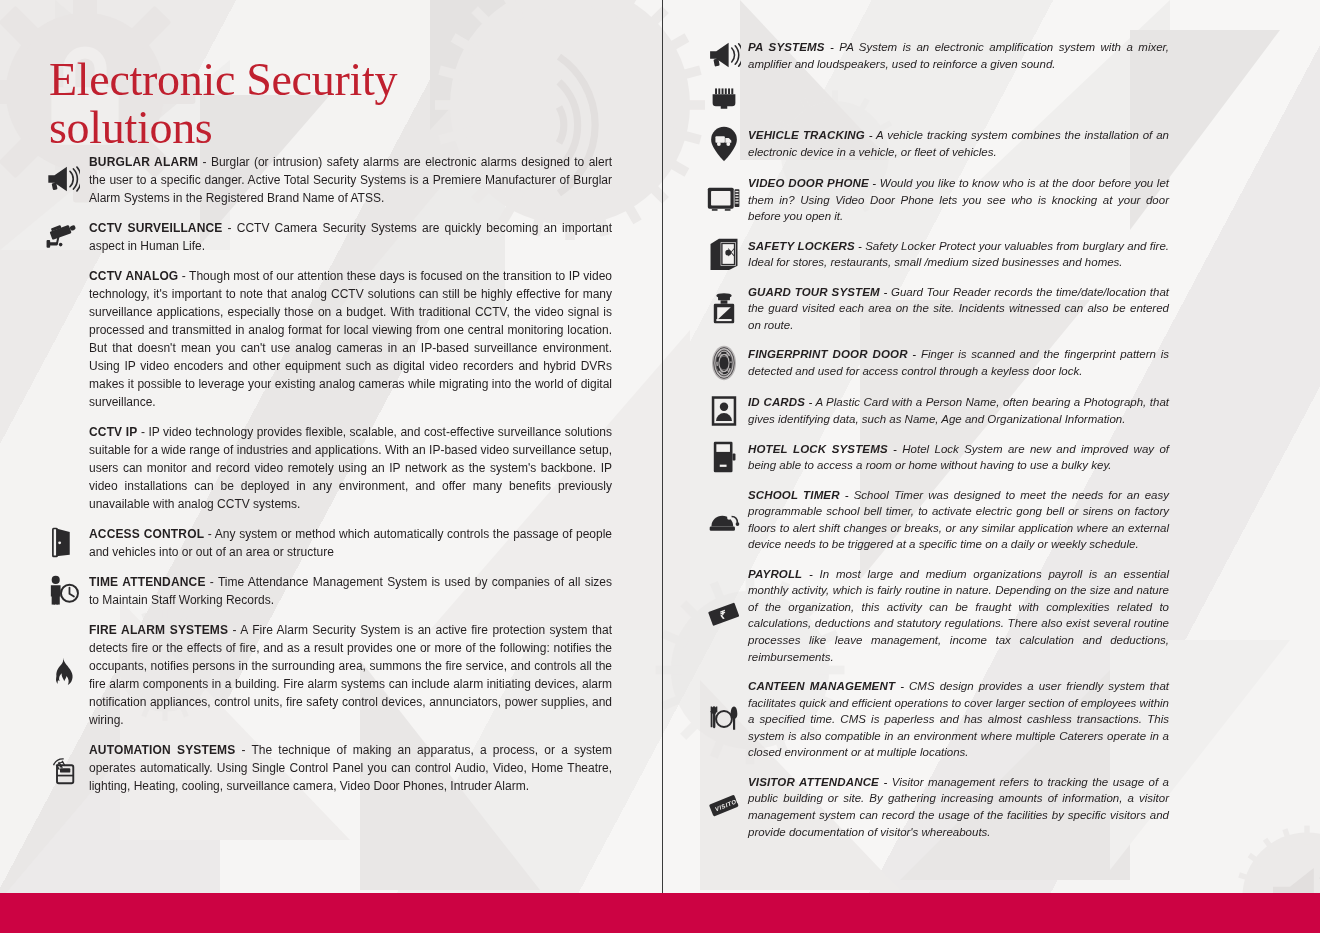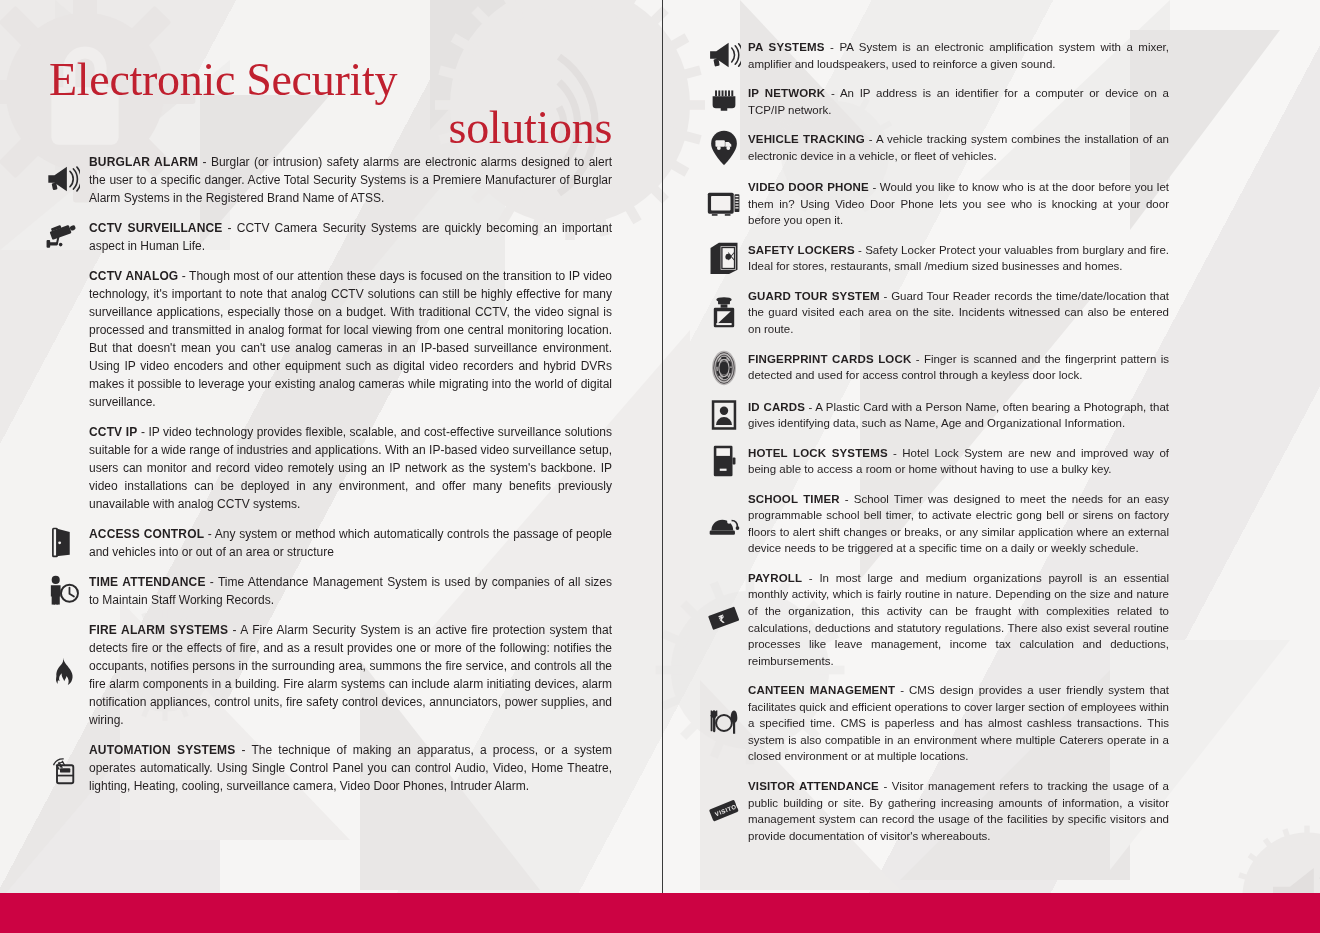--- a/index.html
+++ b/index.html
@@ -43,34 +43,34 @@
     height: 893px;
     background: #3b3b3b;
   }
 
   
   .col {
     position: absolute;
     top: 0;
   }
   .col-left  { left: 0;    width: 662px; padding: 0 50px 0 37px; }
-  .col-right { left: 662px; width: 562px; padding: 0 55px 0 38px; }
+  .col-right { left: 662px; width: 562px; padding: 0 55px 0 38px; font-style: italic; }
 
   .title {
     font-family: "Liberation Serif", serif;
     color: #c0202f;
     font-size: 46px;
     line-height: 1.04;
     font-weight: 400;
     letter-spacing: -0.3px;
     margin: 56px 0 0 12px;
     position: relative;
     z-index: 4;
   }
-  .title .l2 { display: block; text-align: right; }
+  .title .l2 { display: block; }
 
   .items { position: relative; z-index: 4; }
 
   .item {
     display: flex;
     align-items: flex-start;
     margin-bottom: 9px;
   }
   .item .ico-wrap {
     flex: 0 0 48px;
@@ -411,21 +411,20 @@
       <g fill="#2b2a2c">
         <rect x="8" y="3" width="2.4" height="7"></rect>
         <rect x="12" y="3" width="2.4" height="7"></rect>
         <rect x="16" y="3" width="2.4" height="7"></rect>
         <rect x="20" y="3" width="2.4" height="7"></rect>
         <rect x="24" y="3" width="2.4" height="7"></rect>
         <rect x="28" y="3" width="2.4" height="7"></rect>
       </g>
     </svg>
           </div>
-          <div class="body"><span class="term">IP NETWORK</span><span> - An IP address is an identifier for a computer or device on a TCP/IP network.</span></div>
         </div>
         <div class="item">
           <div class="ico-wrap">
             <svg class="icon" width="30" height="36" viewBox="0 0 34 42" fill="#2b2a2c">
       <path d="M17 1 a15 15 0 0 0 -15 15 c0 10 15 25 15 25 s15 -15 15 -25 a15 15 0 0 0 -15 -15 z"></path>
       <g fill="#f3f1f0">
         <rect x="7" y="12" width="11" height="7.5" rx="1"></rect>
         <path d="M18.5 14 h4 l3 3 v2.5 h-7 z"></path>
         <circle cx="11" cy="21" r="2.2"></circle>
         <circle cx="22" cy="21" r="2.2"></circle>
@@ -485,21 +484,21 @@
       <g stroke="#4a4749" stroke-width="1.1" fill="none">
         <ellipse cx="16" cy="21" rx="12" ry="18"></ellipse>
         <ellipse cx="16" cy="21" rx="9.5" ry="15"></ellipse>
         <ellipse cx="16" cy="21" rx="7" ry="12"></ellipse>
         <ellipse cx="16" cy="21" rx="4.5" ry="9"></ellipse>
       </g>
       <ellipse cx="16" cy="21" rx="5.2" ry="8" fill="#2b2a2c"></ellipse>
       <ellipse cx="16" cy="21" rx="8" ry="12" fill="none" stroke="#2b2a2c" stroke-width="2.2" stroke-dasharray="6 5"></ellipse>
     </svg>
           </div>
-          <div class="body"><span class="term">FINGERPRINT CARDS LOCK</span><span> - Finger is scanned and the fingerprint pattern is detected and used for access control through a keyless door lock.</span></div>
+          <div class="body"><span class="term">FINGERPRINT DOOR DOOR</span><span> - Finger is scanned and the fingerprint pattern is detected and used for access control through a keyless door lock.</span></div>
         </div>
         <div class="item">
           <div class="ico-wrap">
             <svg class="icon" width="28" height="32" viewBox="0 0 32 38" fill="none">
       <rect x="3" y="3" width="26" height="32" fill="none" stroke="#2b2a2c" stroke-width="3"></rect>
       <circle cx="16" cy="14" r="5" fill="#2b2a2c"></circle>
       <path d="M6.5 31 a9.5 9.5 0 0 1 19 0 z" fill="#2b2a2c"></path>
     </svg>
           </div>
           <div class="body"><span class="term">ID CARDS</span><span> - A Plastic Card with a Person Name, often bearing a Photograph, that gives identifying data, such as Name, Age and Organizational Information.</span></div>

